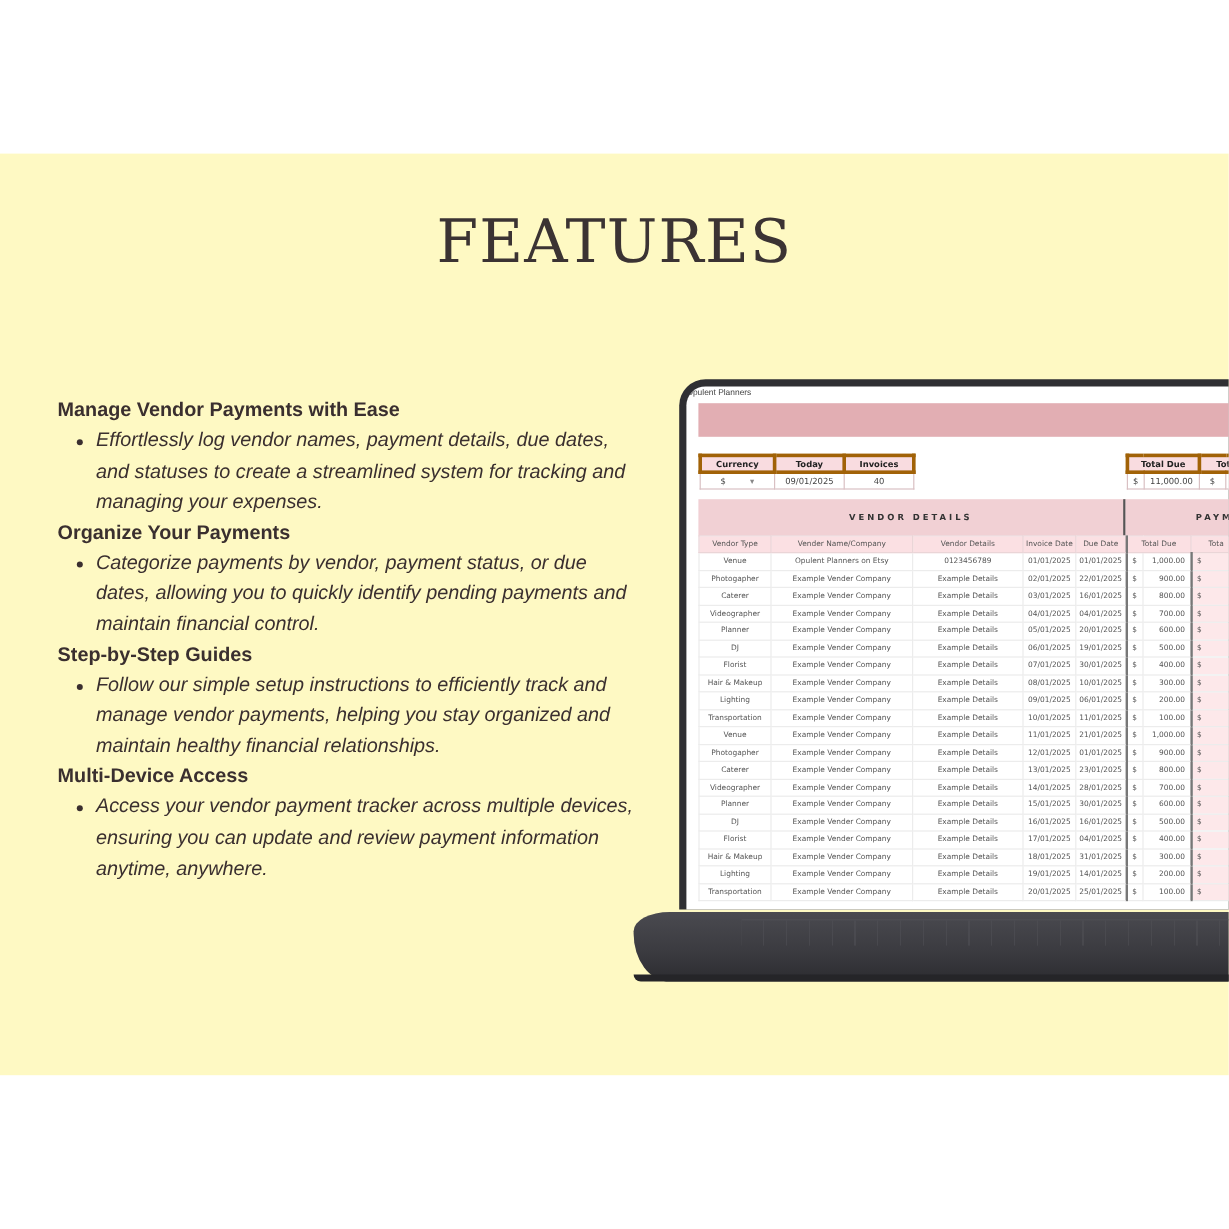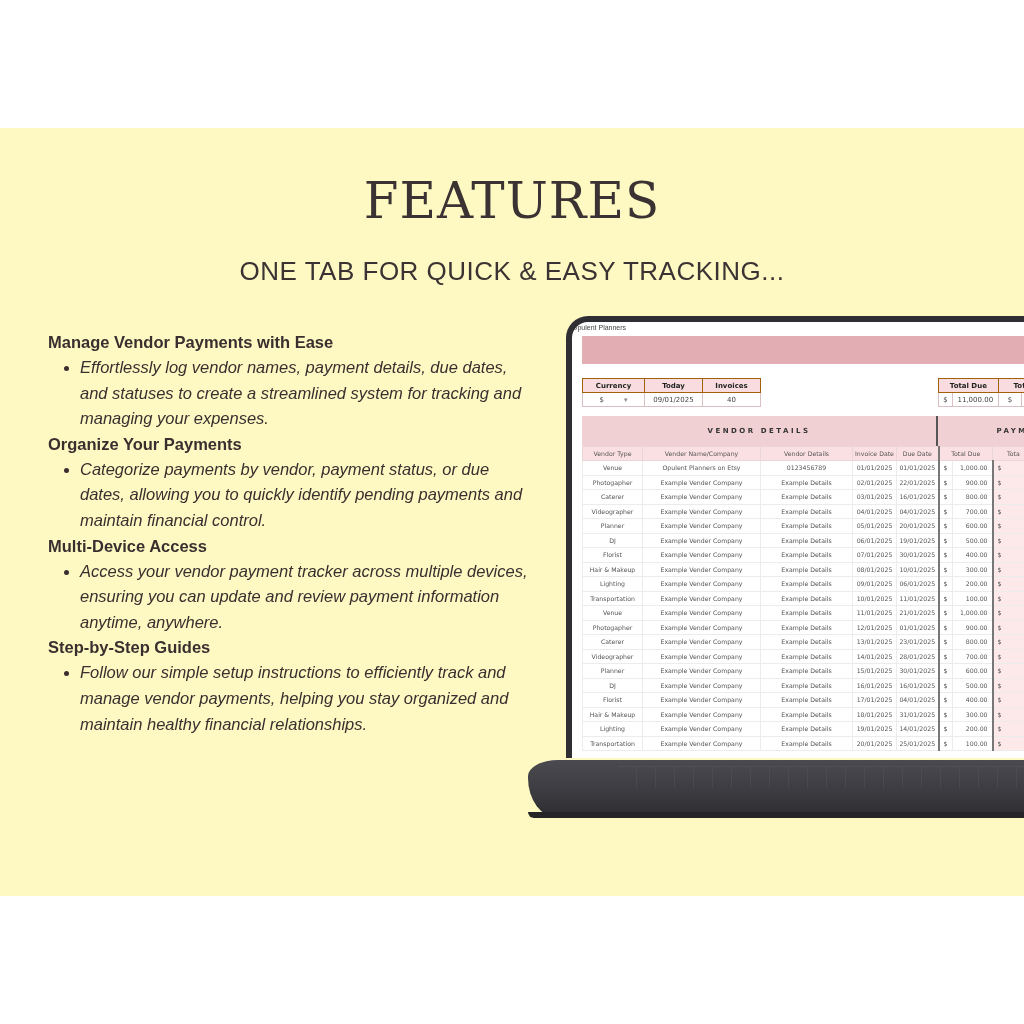--- a/index.html
+++ b/index.html
@@ -67,21 +67,21 @@
     position: absolute; left: 0; top: 2px; font-size: 7px; color: #444;
     font-family: "Liberation Sans", sans-serif;
   }
   .banner {
     position: absolute; left: 10px; top: 14px; width: 470px; height: 28px;
     background: #e2aeb3;
   }
 
   .mini-table { position: absolute; border-collapse: collapse; font-size: 7px; }
   .mini-table th {
-    background: #f9dce0; border: 1px solid #a16207; font-weight: bold; color: #222;
+    background: #f9dce0; border: 3px solid #a16207; font-weight: bold; color: #222;
     height: 14px; padding: 0 0; text-align: center;
   }
   .mini-table td {
     background: #fff; border: 1px solid #d9c0c3; color: #444; height: 14px; padding: 0 4px; text-align: center;
   }
 
   .main-table-wrap { position: absolute; left: 10px; top: 94px; width: 470px; }
   .section-row { display: flex; height: 30px; }
   .section-vendor {
     width: 356px; background: #f1d0d4; display: flex; align-items: center; justify-content: center;
@@ -103,45 +103,44 @@
   table.grid td.sep, table.grid th.sep { border-right: 2px solid #777; }
   table.grid td.cur { text-align: left; padding-left: 4px; }
   table.grid td.amt { text-align: right; padding-right: 4px; }
   table.grid td.pink { background: #fde8ea; text-align: left; padding-left: 4px; }
 </style>
 </head>
 <body>
 
 <div class="band">
   <h1 class="title">FEATURES</h1>
-  <div class="subtitle">ONE TAB FOR QUICK &amp; EASY TRACKING...</div>
 
   <div class="features">
     <div>
       <div class="feature-heading">Manage Vendor Payments with Ease</div>
       <ul class="feature-list">
           <li class="feature-item">Effortlessly log vendor names, payment details, due dates, and statuses to create a streamlined system for tracking and managing your expenses.</li>
         </ul>
     </div>
     <div>
       <div class="feature-heading">Organize Your Payments</div>
       <ul class="feature-list">
           <li class="feature-item">Categorize payments by vendor, payment status, or due dates, allowing you to quickly identify pending payments and maintain financial control.</li>
         </ul>
     </div>
     <div>
+      <div class="feature-heading">Step-by-Step Guides</div>
+      <ul class="feature-list">
+          <li class="feature-item">Follow our simple setup instructions to efficiently track and manage vendor payments, helping you stay organized and maintain healthy financial relationships.</li>
+        </ul>
+    </div>
+    <div>
       <div class="feature-heading">Multi-Device Access</div>
       <ul class="feature-list">
           <li class="feature-item">Access your vendor payment tracker across multiple devices, ensuring you can update and review payment information anytime, anywhere.</li>
-        </ul>
-    </div>
-    <div>
-      <div class="feature-heading">Step-by-Step Guides</div>
-      <ul class="feature-list">
-          <li class="feature-item">Follow our simple setup instructions to efficiently track and manage vendor payments, helping you stay organized and maintain healthy financial relationships.</li>
         </ul>
     </div>
   </div>
 
   <div class="laptop-screen">
     <div class="screen-inner">
       <div class="app-name">Opulent Planners</div>
       <div class="banner"></div>
 
       <table class="mini-table" style="left:10px; top:56px;">

